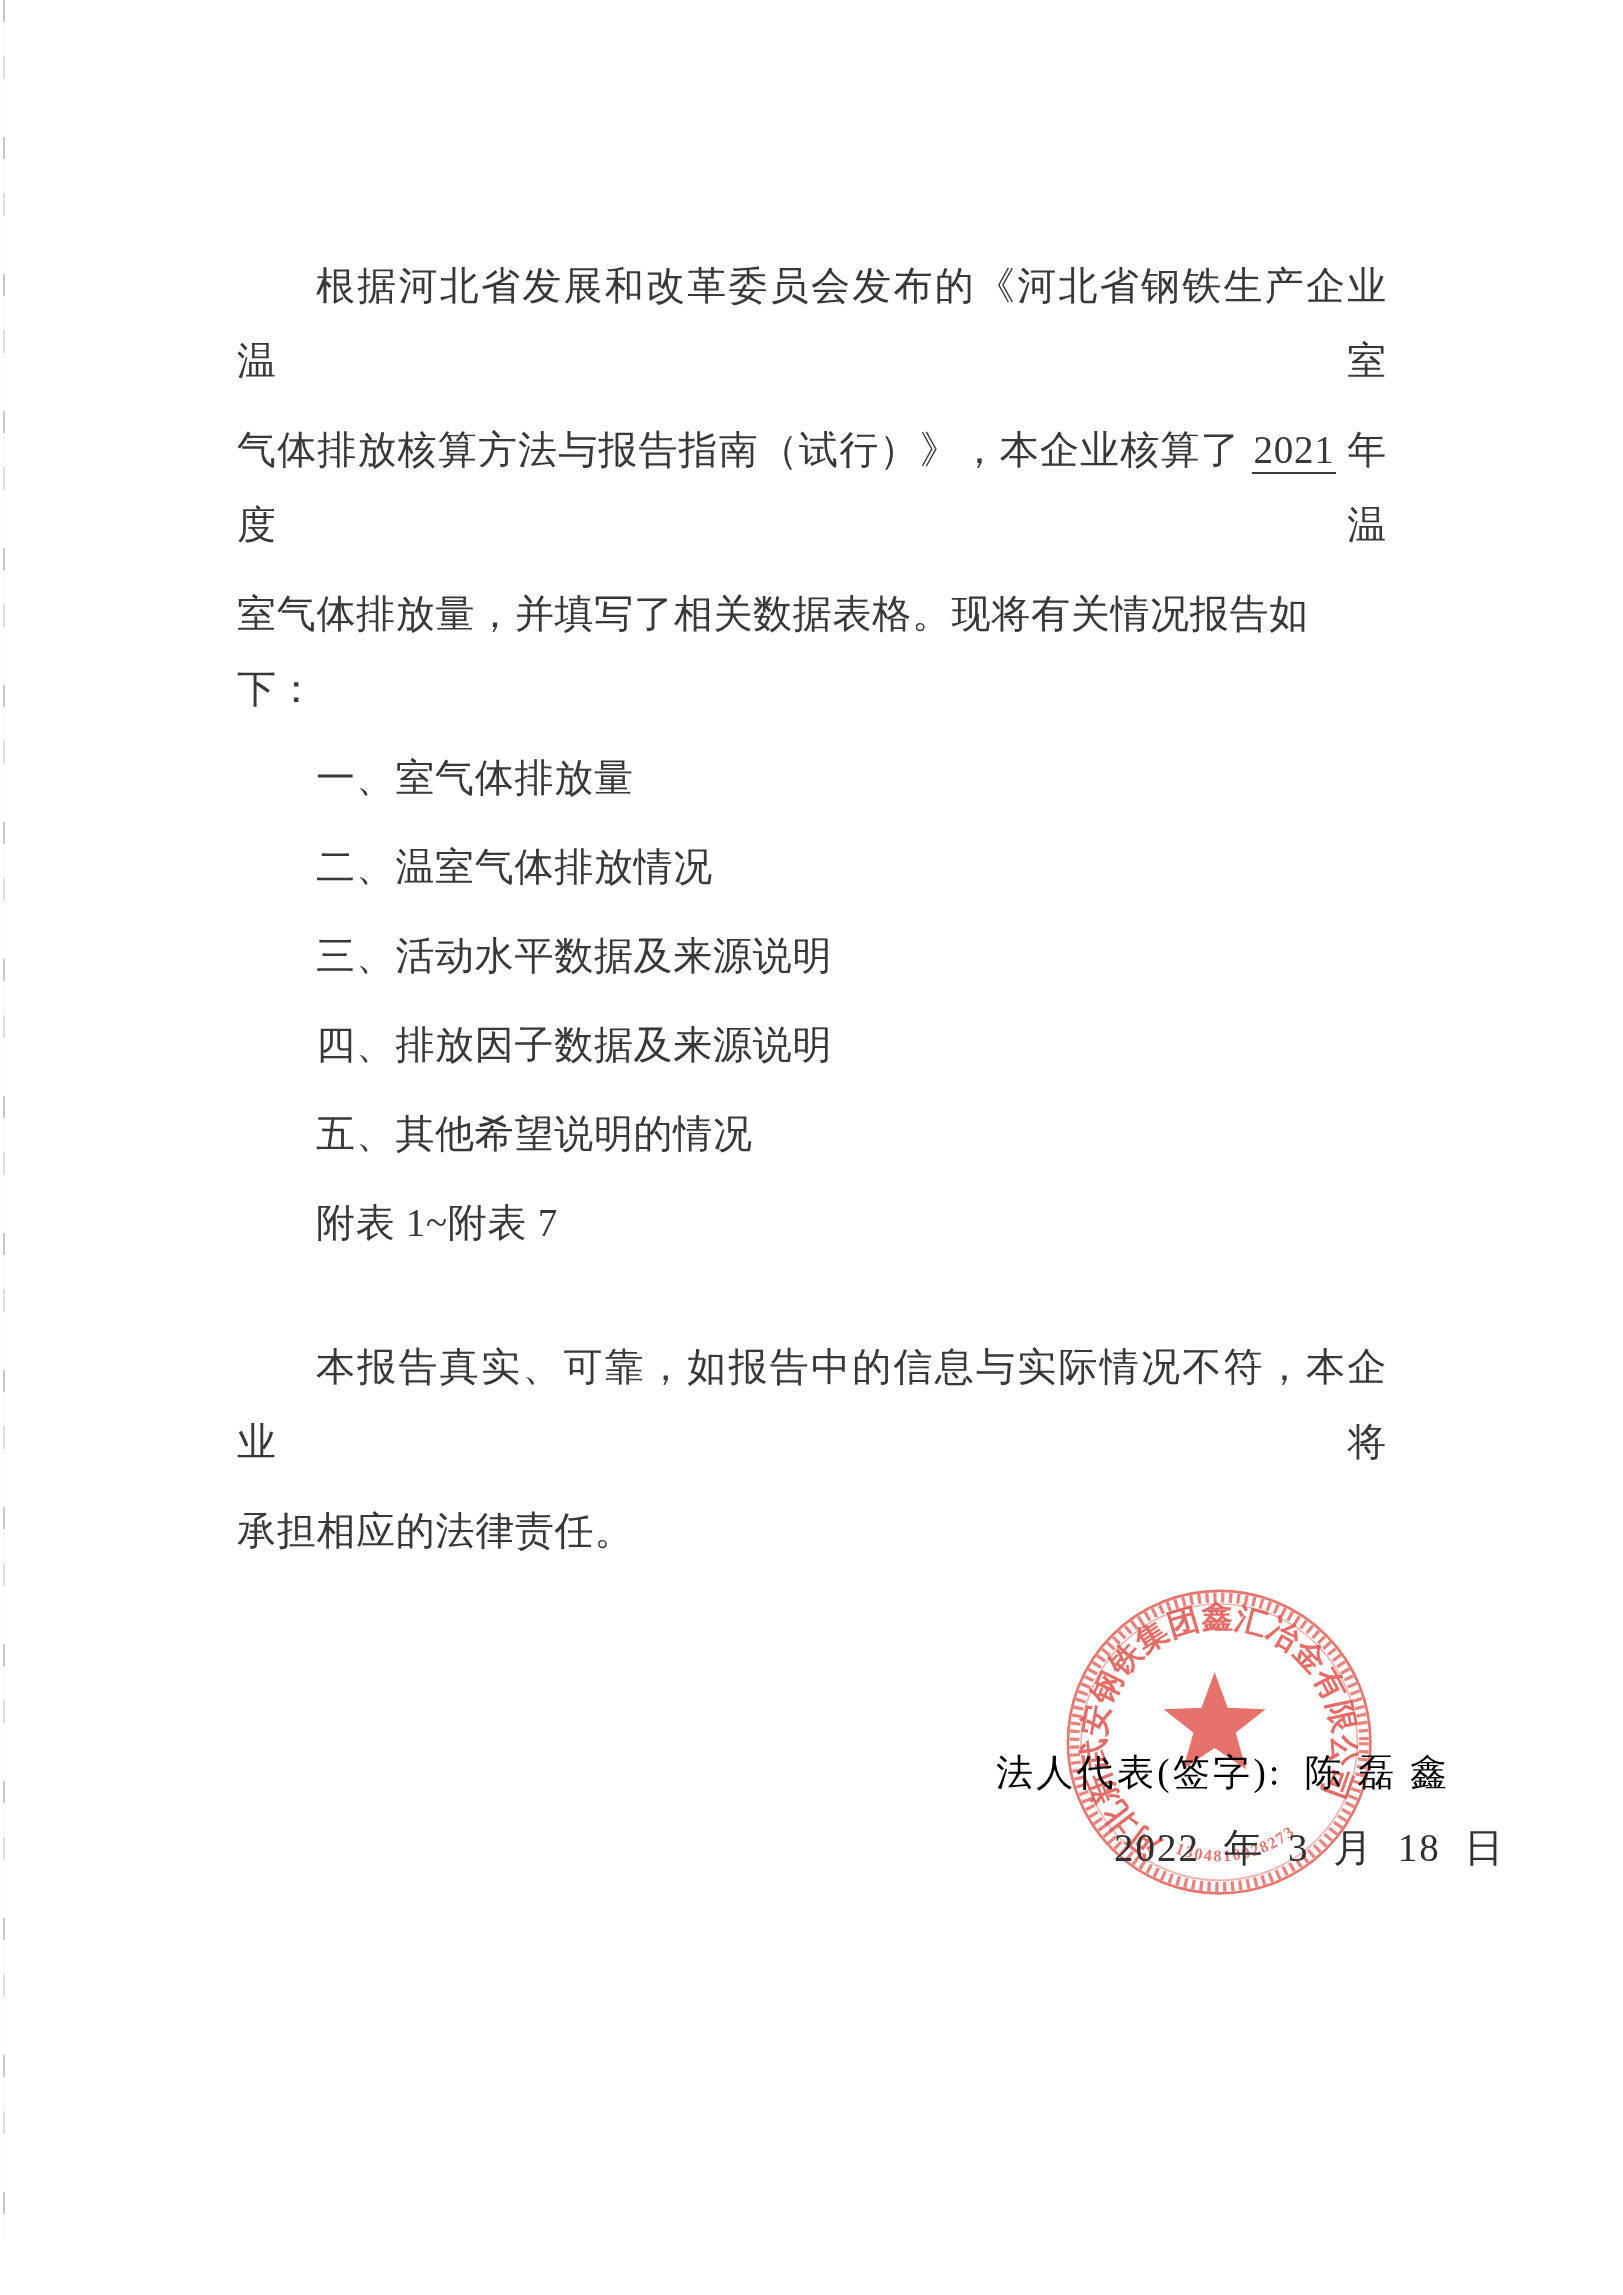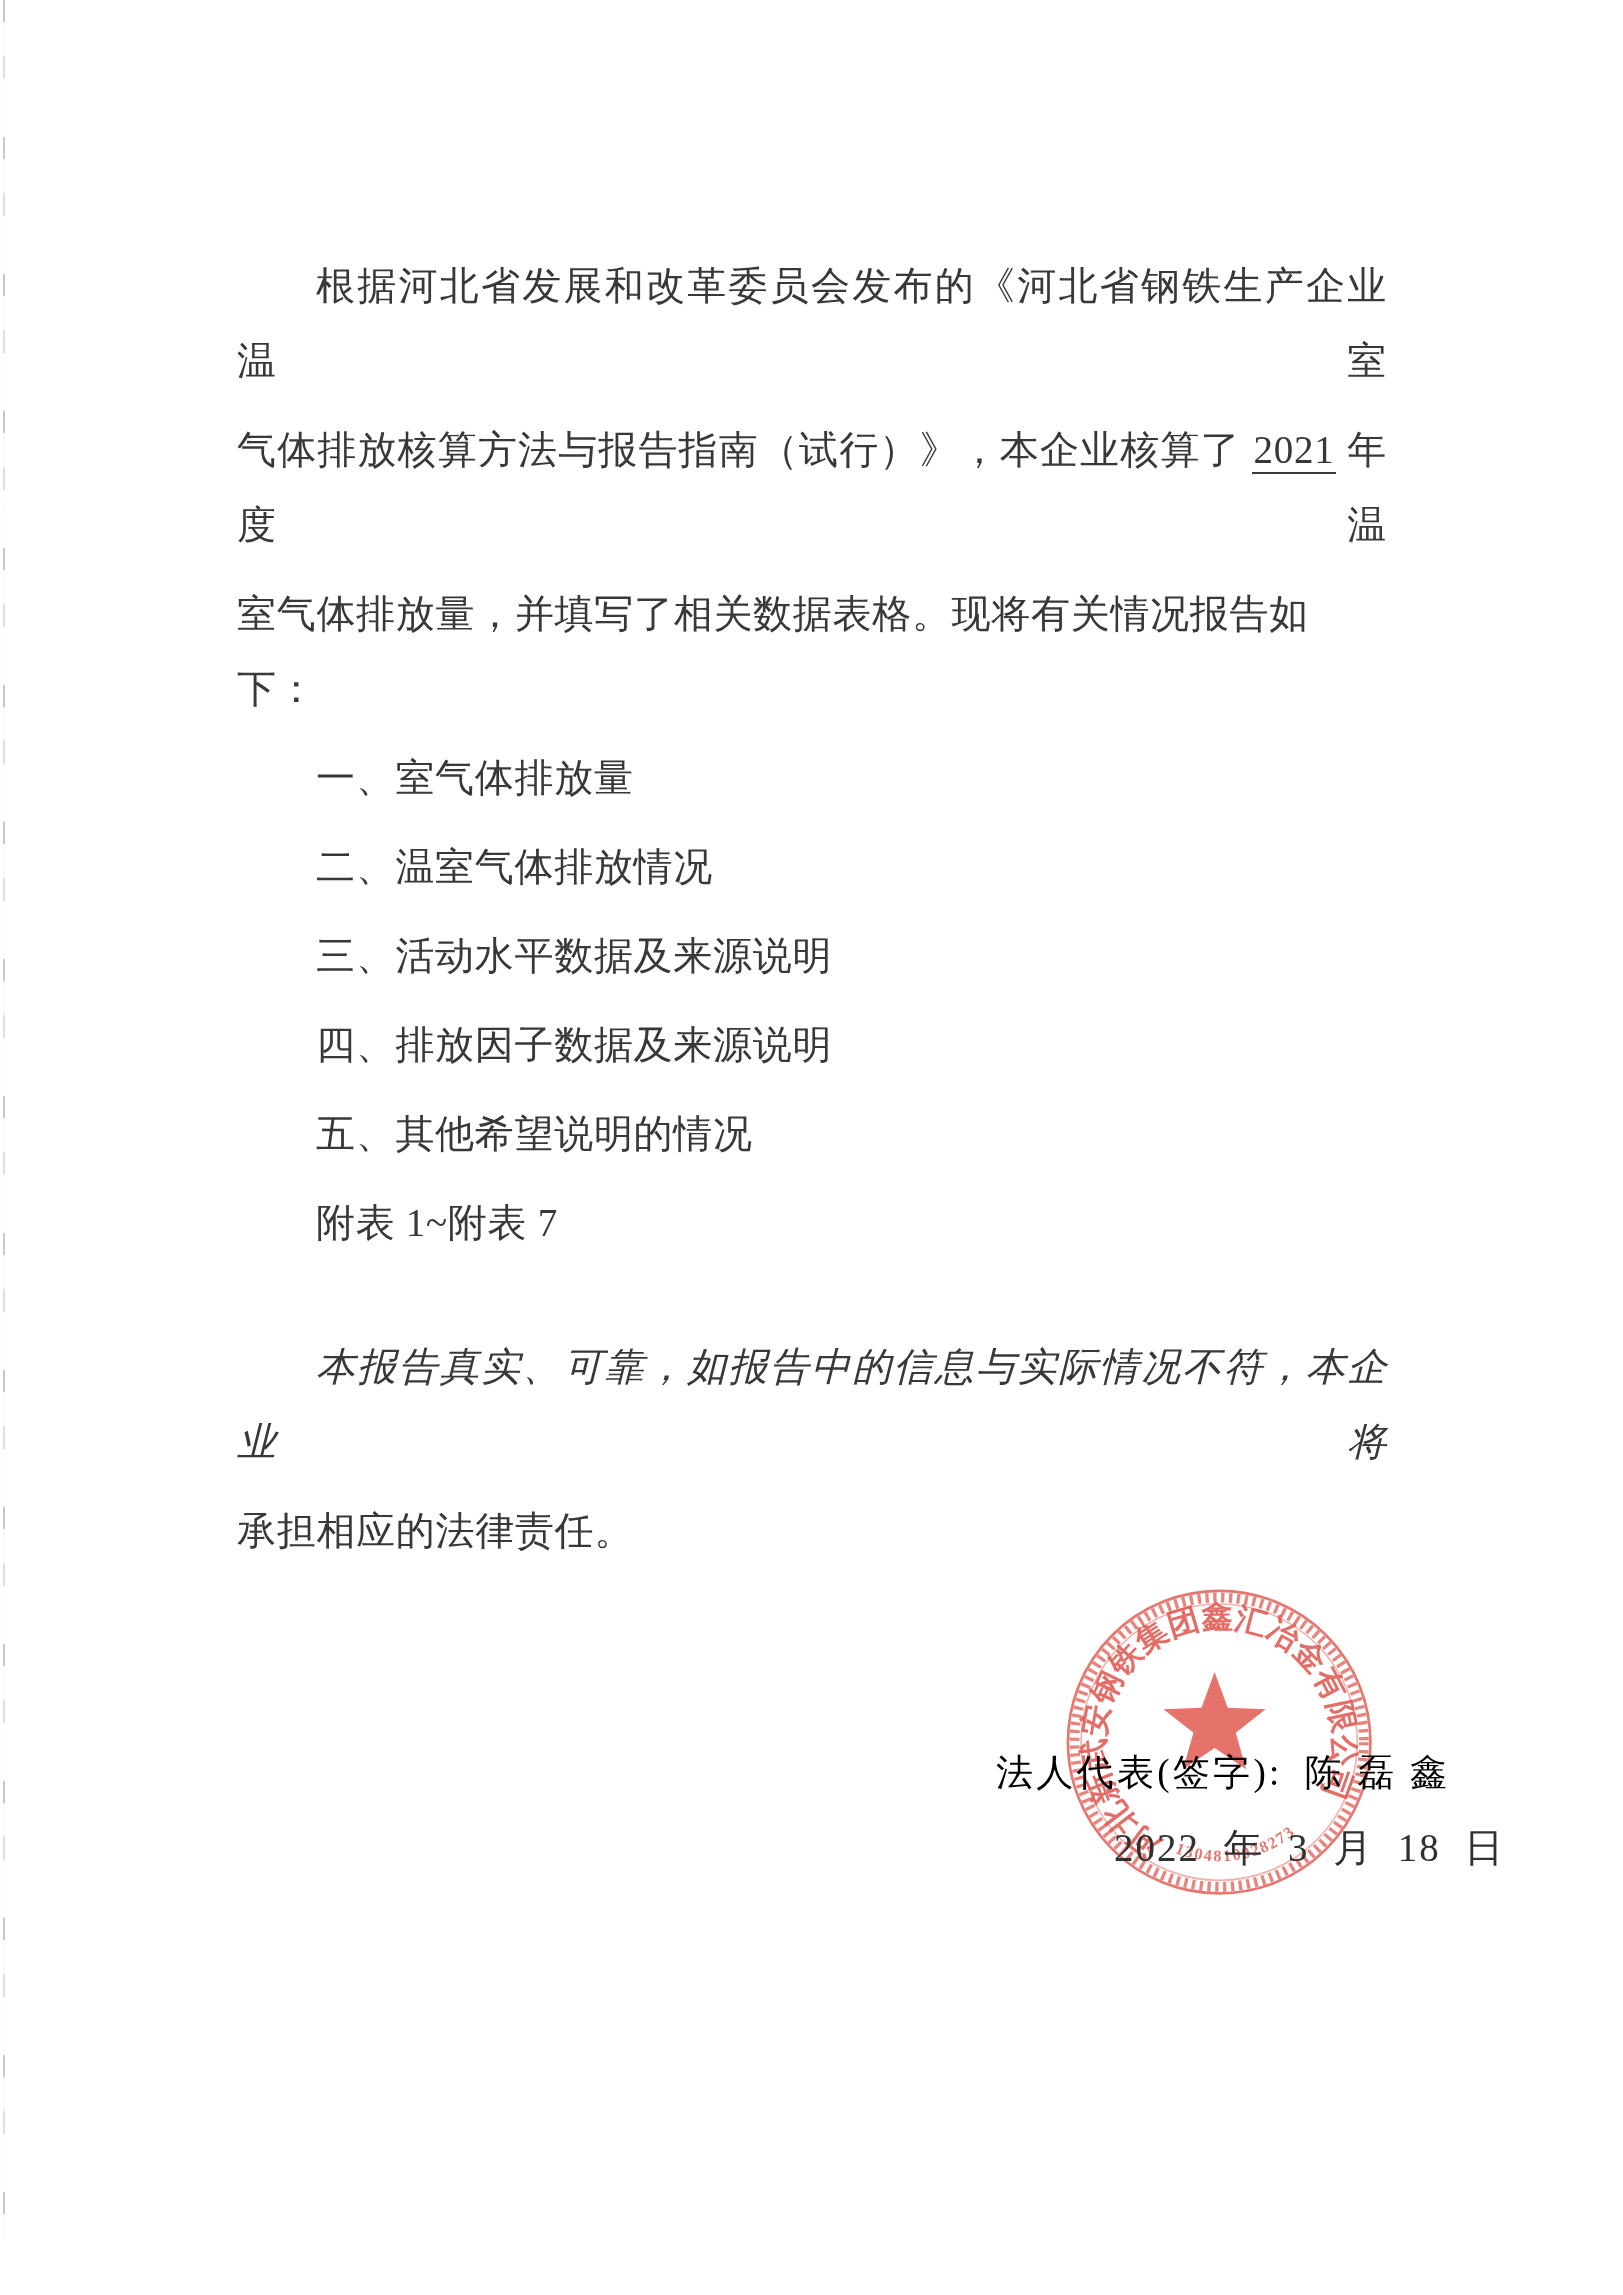--- a/index.html
+++ b/index.html
@@ -17,21 +17,21 @@
     background:repeating-linear-gradient(180deg,
       rgba(110,110,110,.38) 0 22px,
       rgba(110,110,110,.04) 22px 56px,
       rgba(110,110,110,.22) 56px 79px,
       rgba(110,110,110,.02) 79px 137px);
   }
   .doc{position:absolute;left:223px;top:234px;width:1178px;}
   .line{margin:14px;font-size:39px;line-height:75px;letter-spacing:0.7px;}
   .indent{text-indent:79px;}
   .jl{text-align:justify;text-align-last:justify;}
-  .gap{margin-top:69px;font-style:italic;}
+  .gap{margin-top:69px;}
   .yr{border-bottom:2.6px solid #3a3a3a;padding:0 2px 1.3px 2px;}
   .sig{
     position:absolute;left:996px;top:1749px;
     font-size:37px;line-height:48px;letter-spacing:3.3px;color:#000000;
     white-space:nowrap;
   }
   .sig .name{margin-left:22px;letter-spacing:15.7px;}
   .date{
     position:absolute;left:1114px;top:1824px;
     font-size:39px;line-height:48px;word-spacing:11.8px;letter-spacing:2px;

